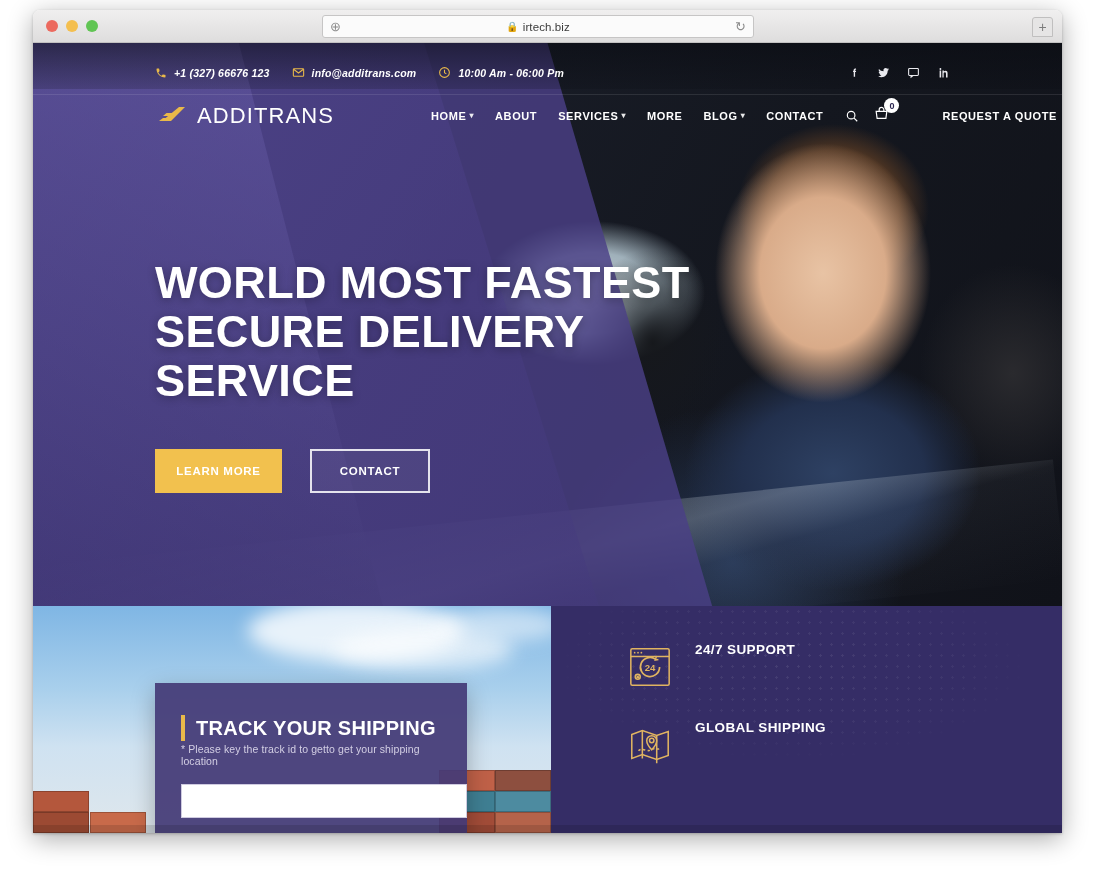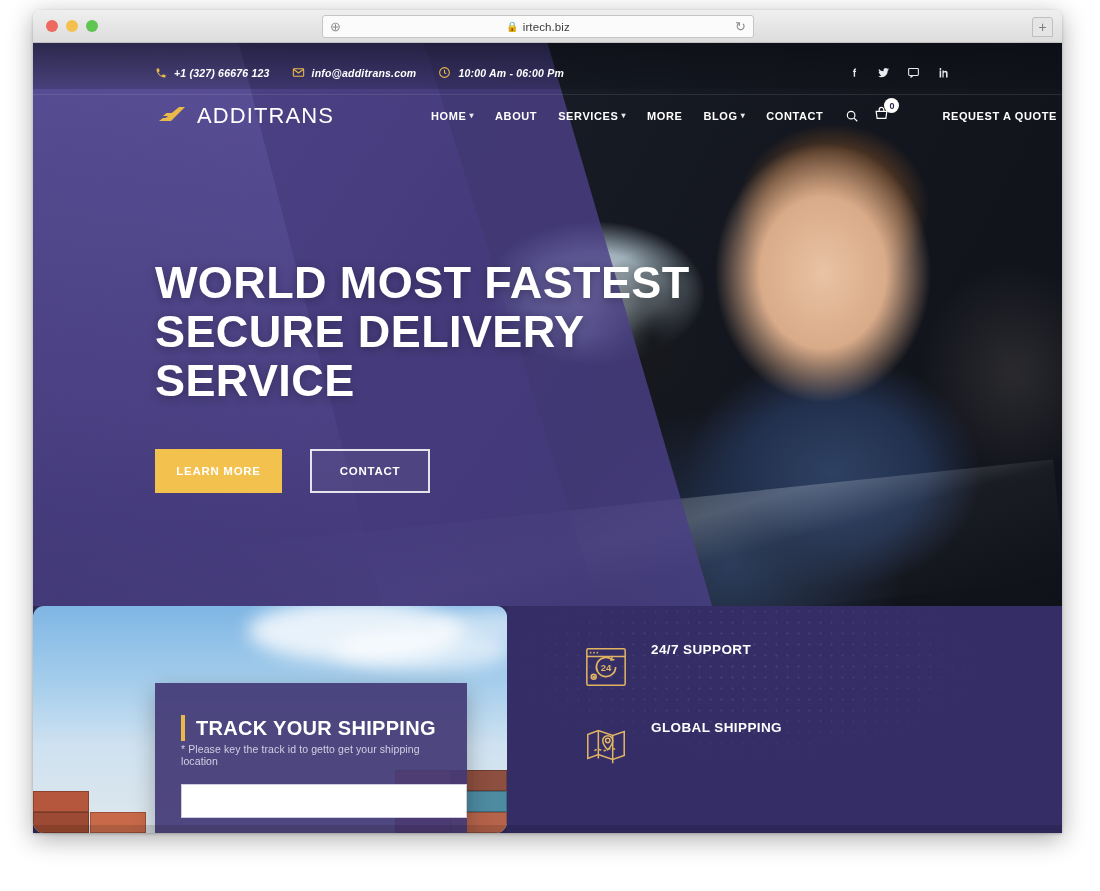--- a/index.html
+++ b/index.html
@@ -203,25 +203,24 @@
     background: rgba(255,255,255,.05);
     color: #ffffff; font-size: 11.5px; font-weight: bold; letter-spacing: .7px;
     display: flex; align-items: center; justify-content: center;
   }
 
   
   #lower { position: absolute; left: 0; top: 563px; width: 100%; height: 227px; display: flex; }
 
   #track-panel {
     position: relative;
-    width: 474px; height: 100%;
+    width: 518px; height: 100%;
     overflow: hidden;
     background:
       linear-gradient(#7fb6e4 0%, #a8cfec 36%, #cfe2f1 62%, #dfe7ec 100%);
-    border-radius: 11px;
   }
   .cloud {
     position: absolute; background: rgba(255,255,255,.80);
     border-radius: 50%; filter: blur(9px);
   }
   #cloud1 { left: 215px; top: -6px;  width: 215px; height: 62px; }
   #cloud2 { left: 300px; top: 24px;  width: 180px; height: 40px; opacity: .8; }
   #cloud3 { left: 400px; top: 2px;   width: 130px; height: 34px; opacity: .65; }
   .container-stack {
     position: absolute; bottom: 0; display: flex; flex-direction: column;

